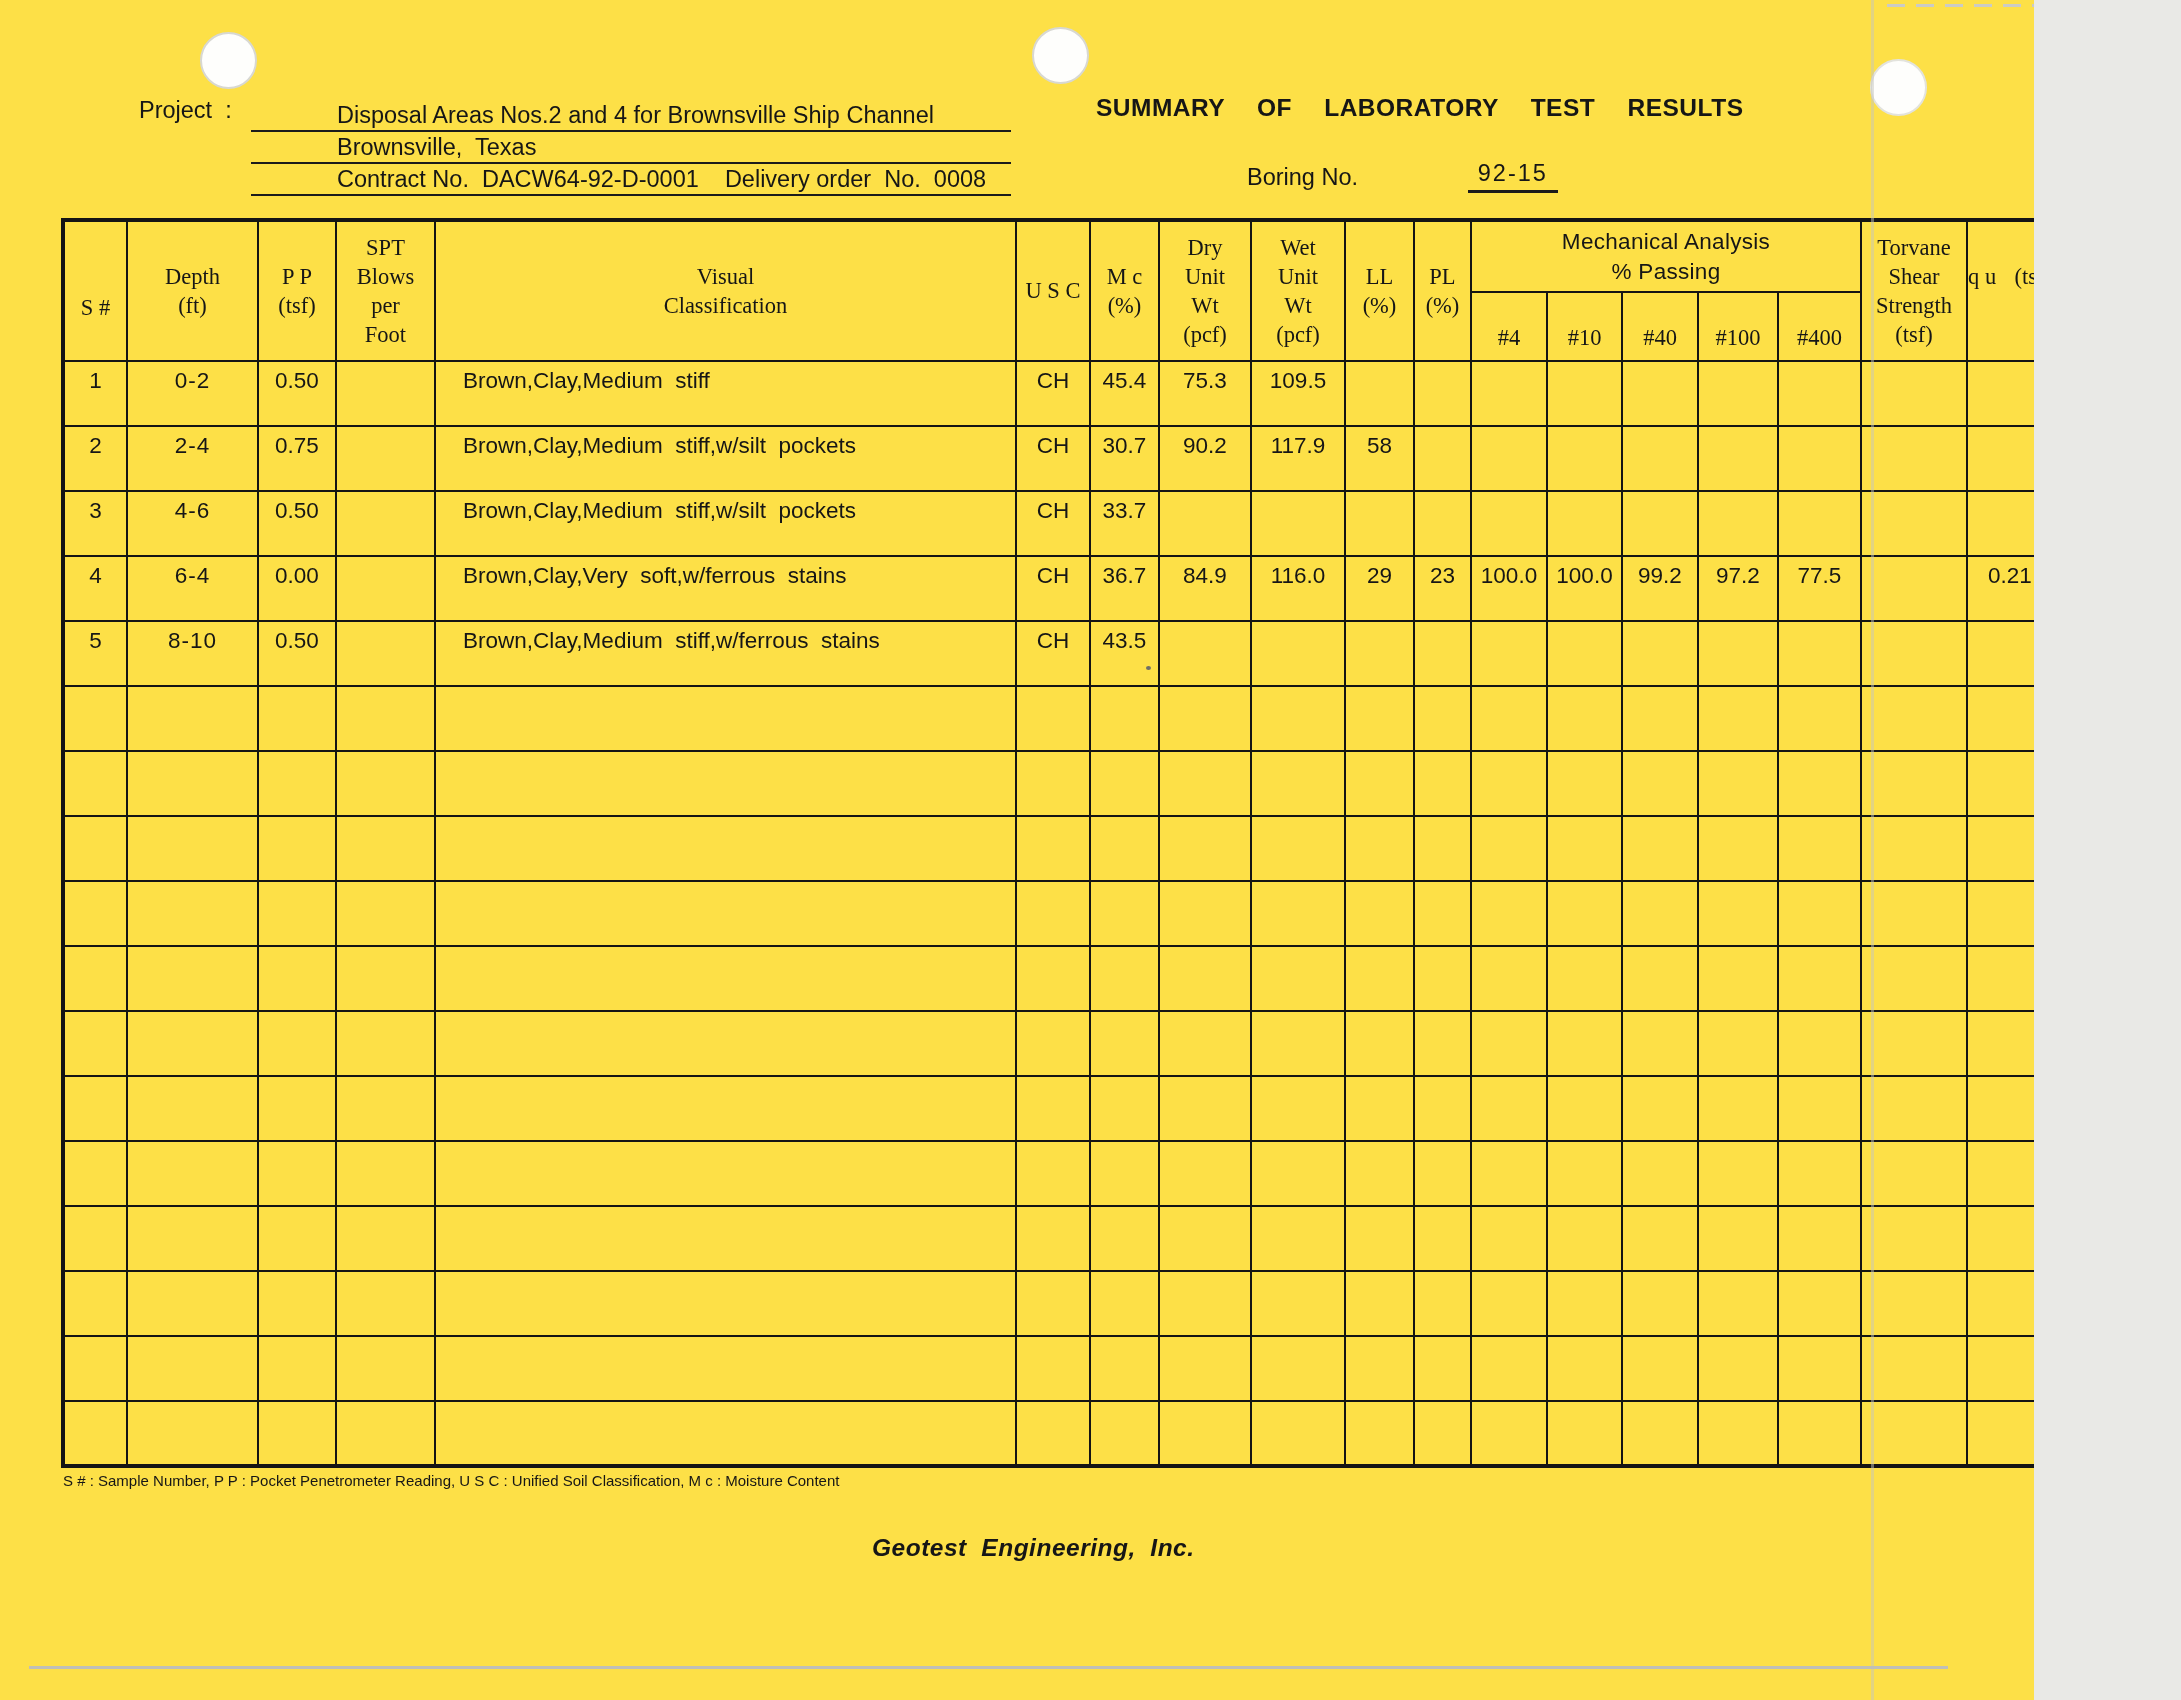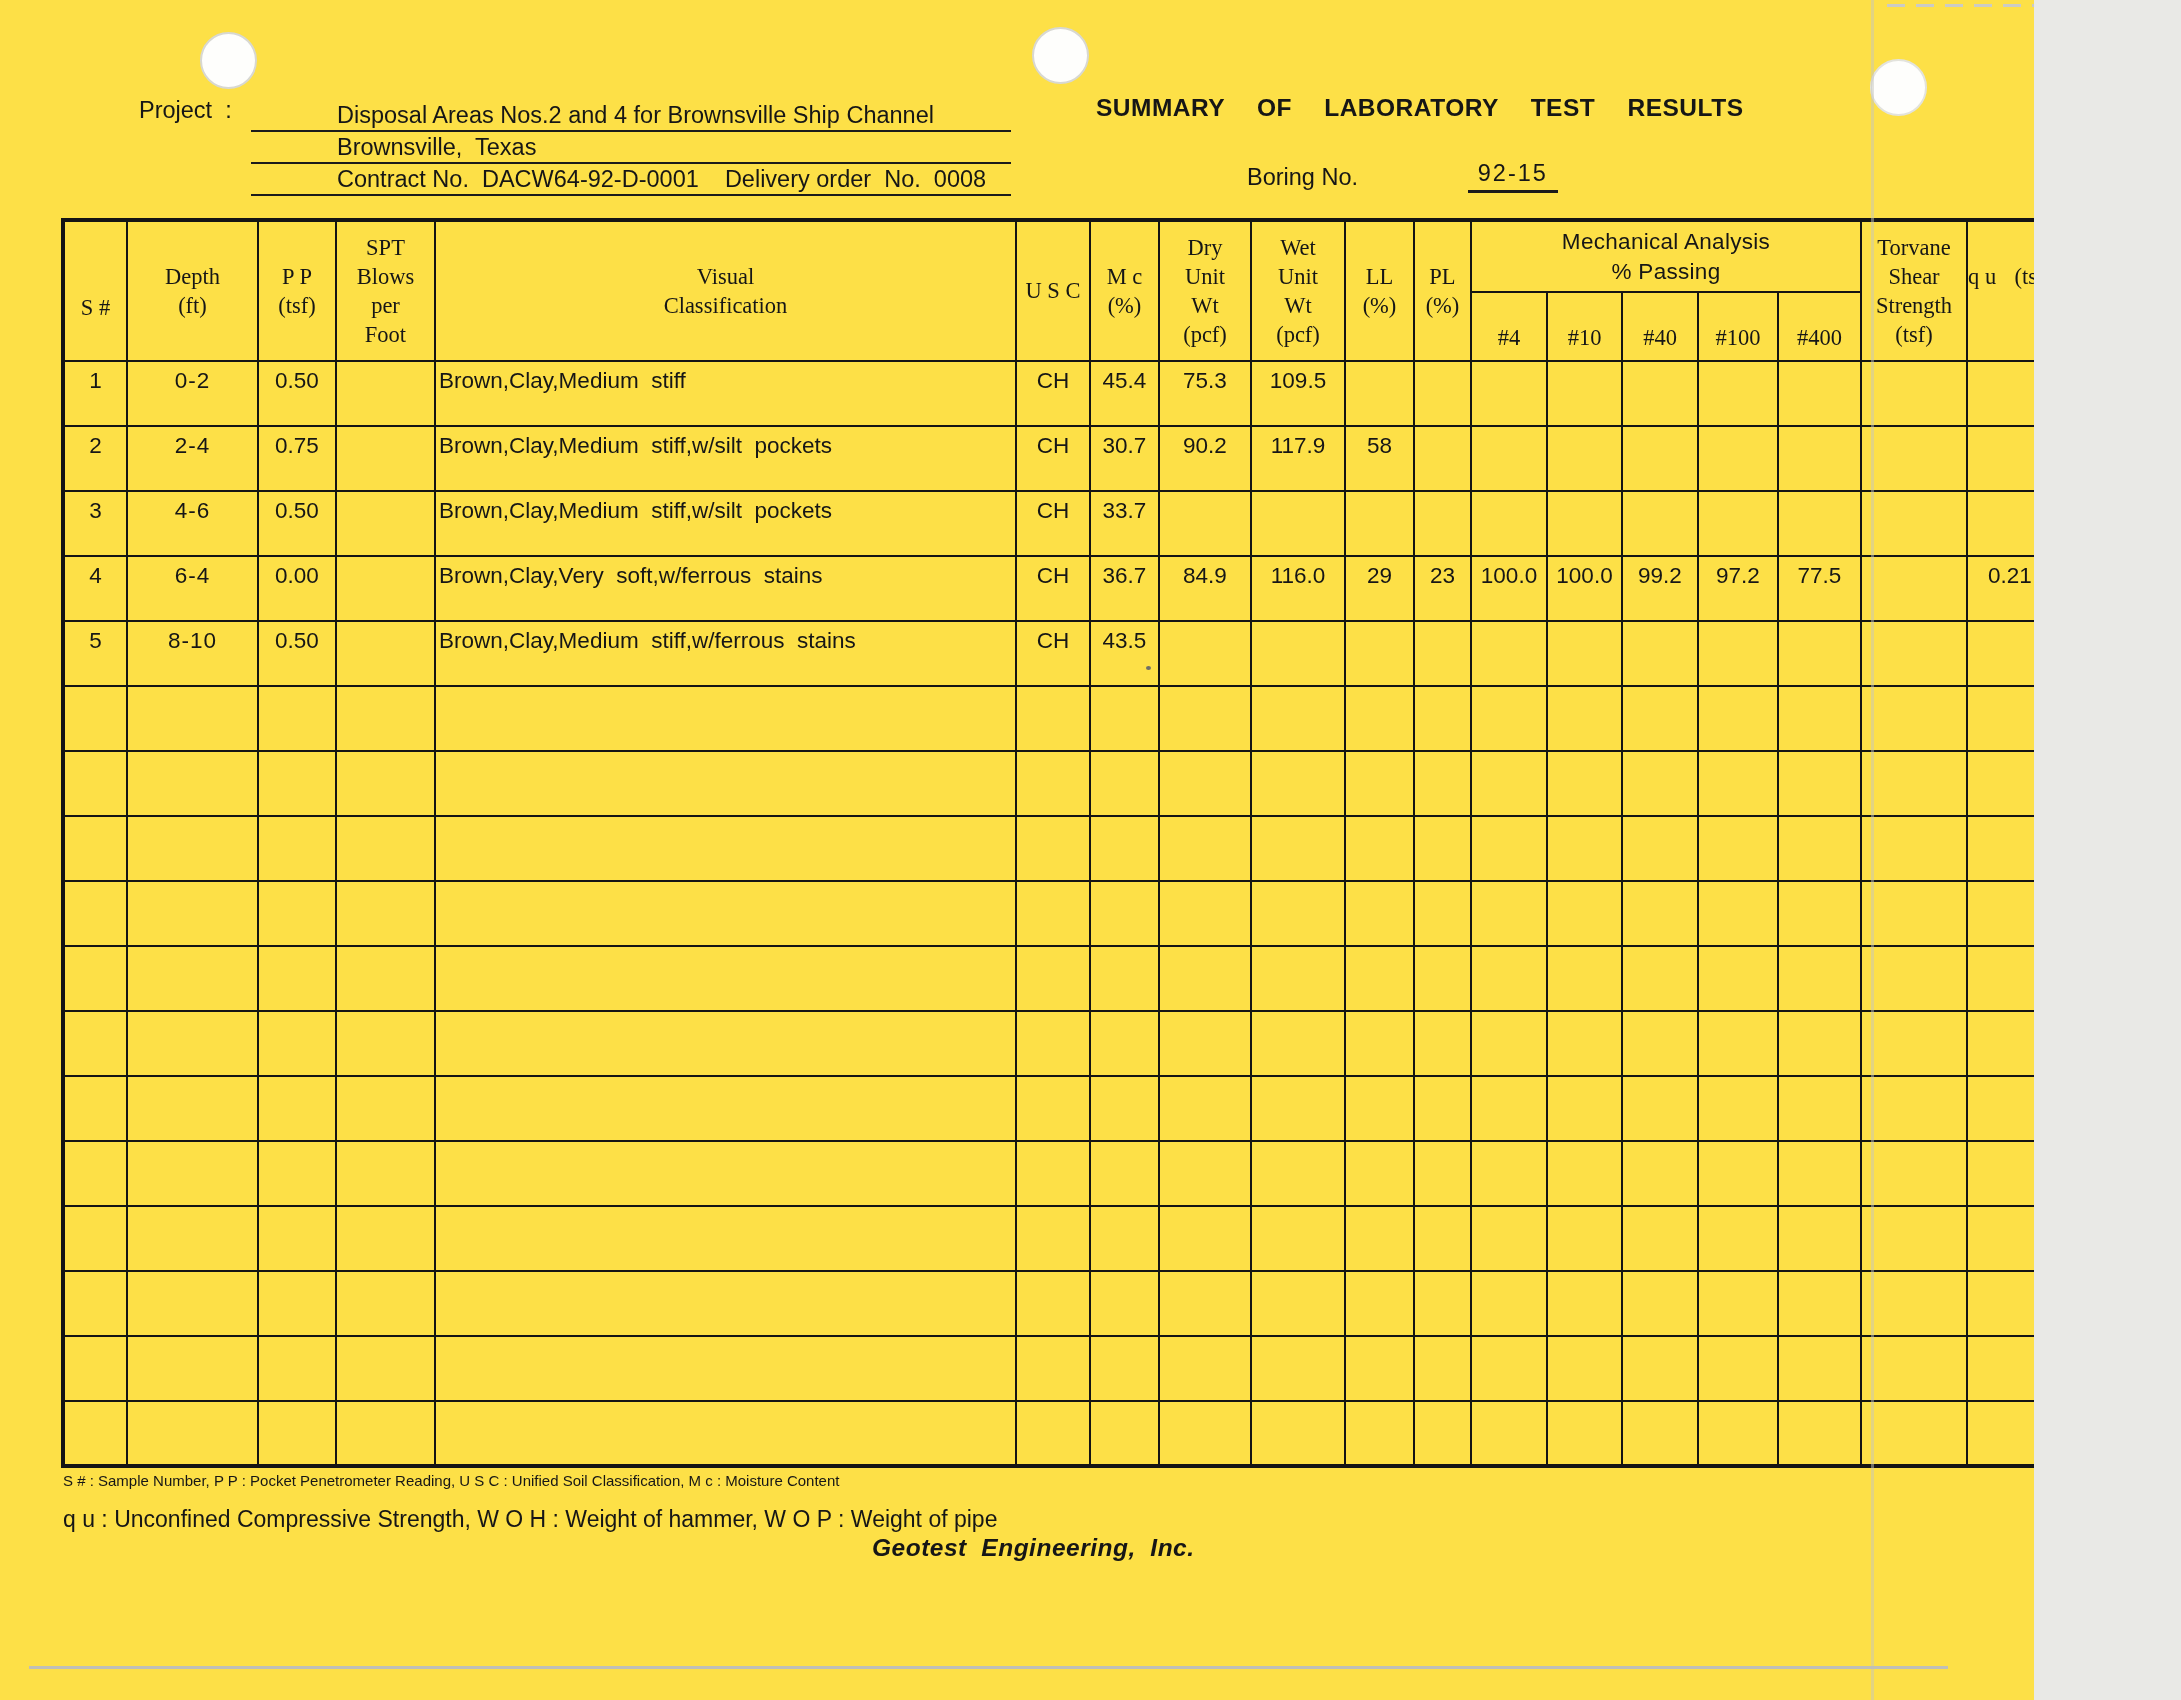--- a/index.html
+++ b/index.html
@@ -77,21 +77,21 @@
   }
   thead tr.h1 { height:72px; }
   thead tr.h2 { height:69px; }
   thead th { vertical-align:middle; line-height:1.3; }
   thead th .ln { display:block; }
   th.b-head { border-bottom:3.9px solid #141414;font-family:Liberation Serif, serif; }
   tr.h2 th { vertical-align:bottom; padding-bottom:7.8px; border-top:2.9px solid #141414; }
   th.c-s { vertical-align:middle; padding-top:33px; }
   th.c-qu .stack { display:flex; height:125px; justify-content:space-between; padding-top:33px; padding-bottom:3.9px; }
   tbody td { height:65px; vertical-align:top; padding-top:5.9px; }
-  tbody td.col-visual { text-align:left; padding-left:3px; white-space:pre; }
+  tbody td.col-visual { text-align:left; padding-left:27px; white-space:pre; }
   tbody td.col-depth { letter-spacing:1px; }
   .mech-label { letter-spacing:0.3px; }
 
   
   .legend1 { position:absolute; left:63px; top:1472px; font-size:15px; }
   .legend2 { position:absolute; left:63px; top:1506px; font-size:23px; }
   .company {
     position:absolute; left:872px; top:1534px;
     font-size:24.5px; font-weight:bold; font-style:italic;
     white-space:pre; letter-spacing:0.5px;
@@ -548,20 +548,19 @@
           <td class="col-p40"></td>
           <td class="col-p100"></td>
           <td class="col-p200"></td>
           <td class="col-torvane"></td>
           <td class="col-qu"></td>
         </tr>
       </tbody>
   </table>
 
   <div class="legend1">S # : Sample Number, P P : Pocket Penetrometer Reading, U S C : Unified Soil Classification, M c : Moisture Content</div>
-  <div class="legend2">q u : Unconfined Compressive Strength, W O H : Weight of hammer, W O P : Weight of pipe</div>
   <div class="company">Geotest  Engineering,  Inc.</div>
 
   <div class="fold-line" style="left:1871px;"></div>
   <div class="edge-line-right"></div>
   <div class="bottom-line"></div>
 </div>
 
 
 </body></html>

